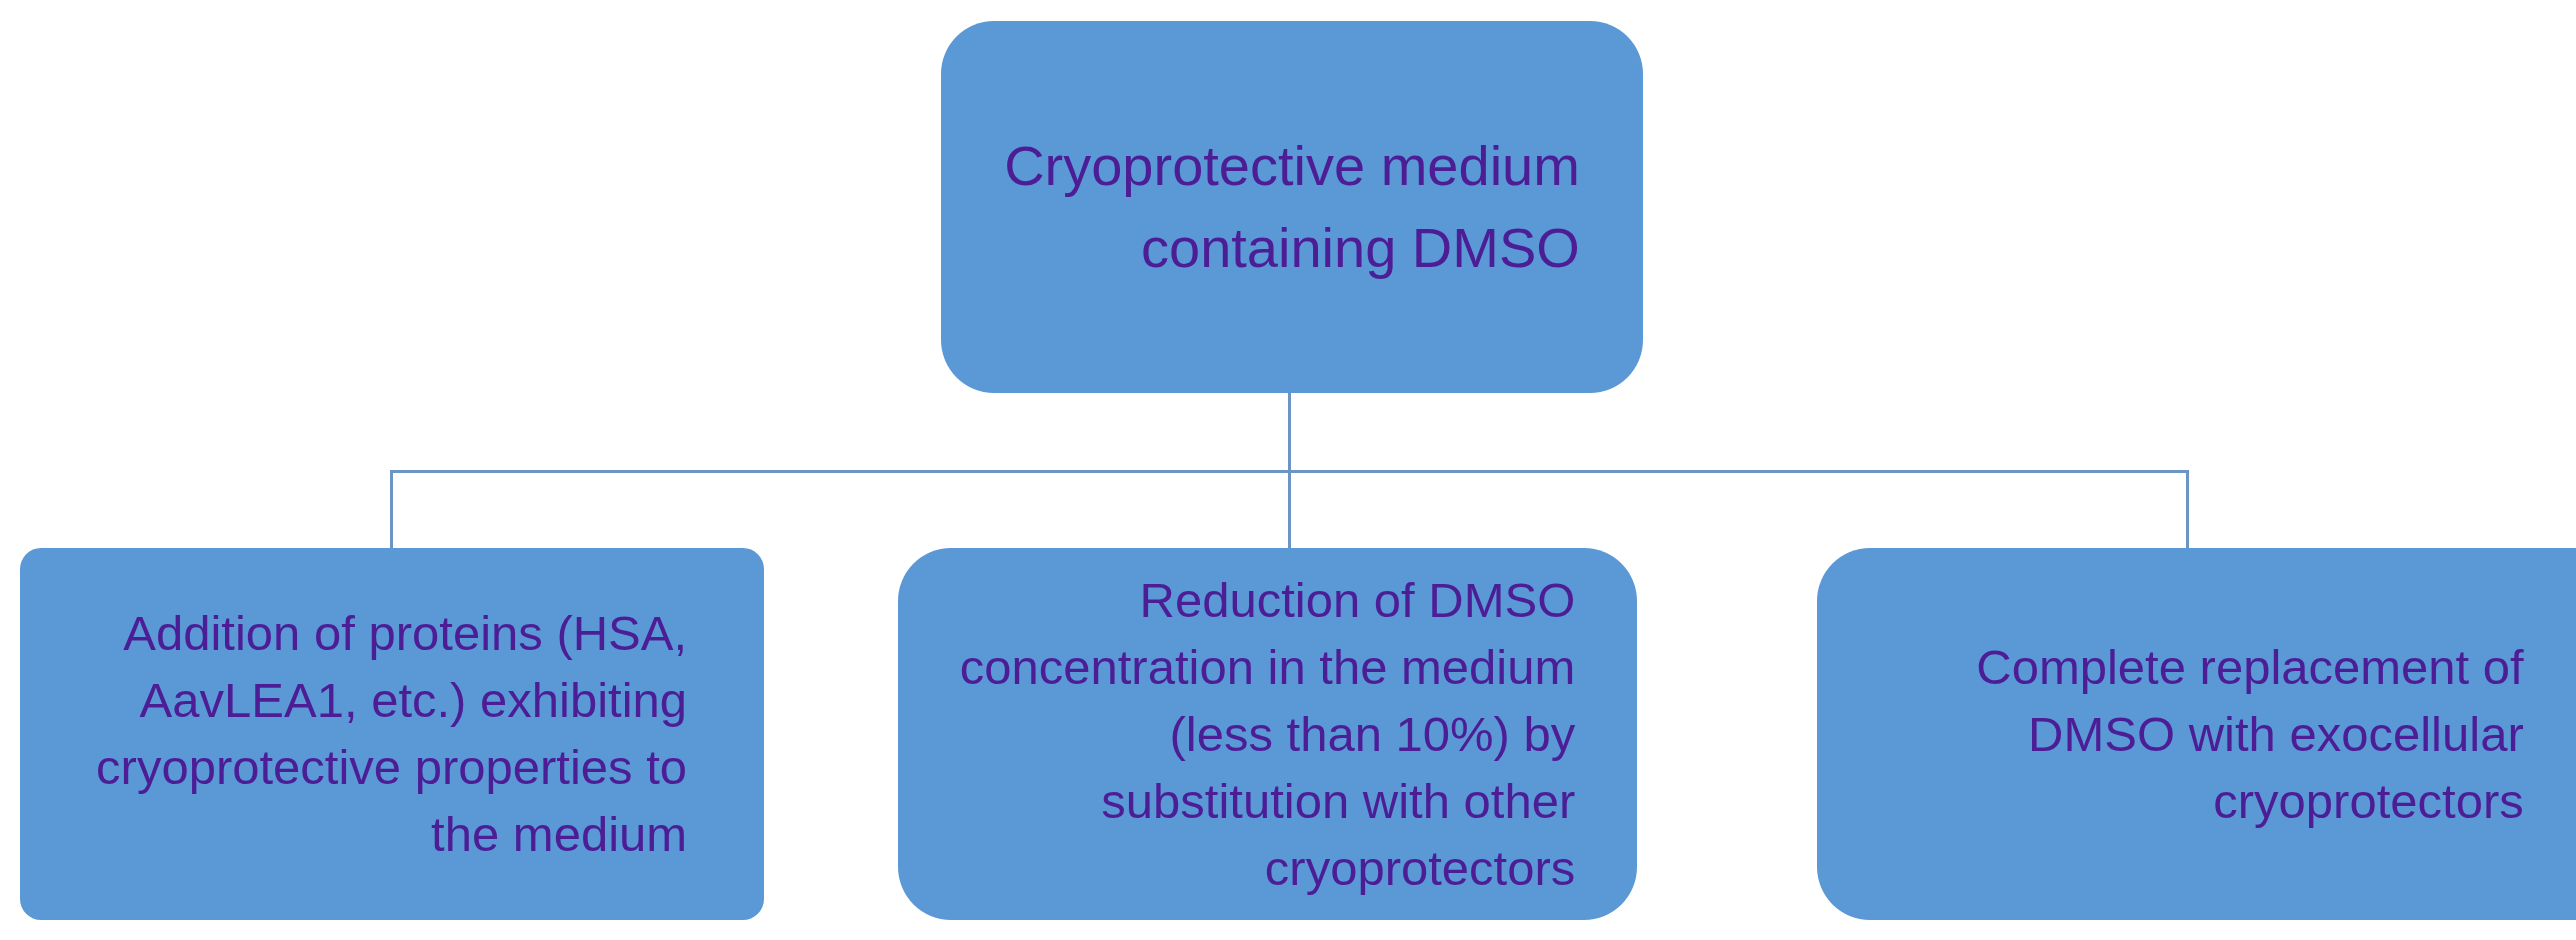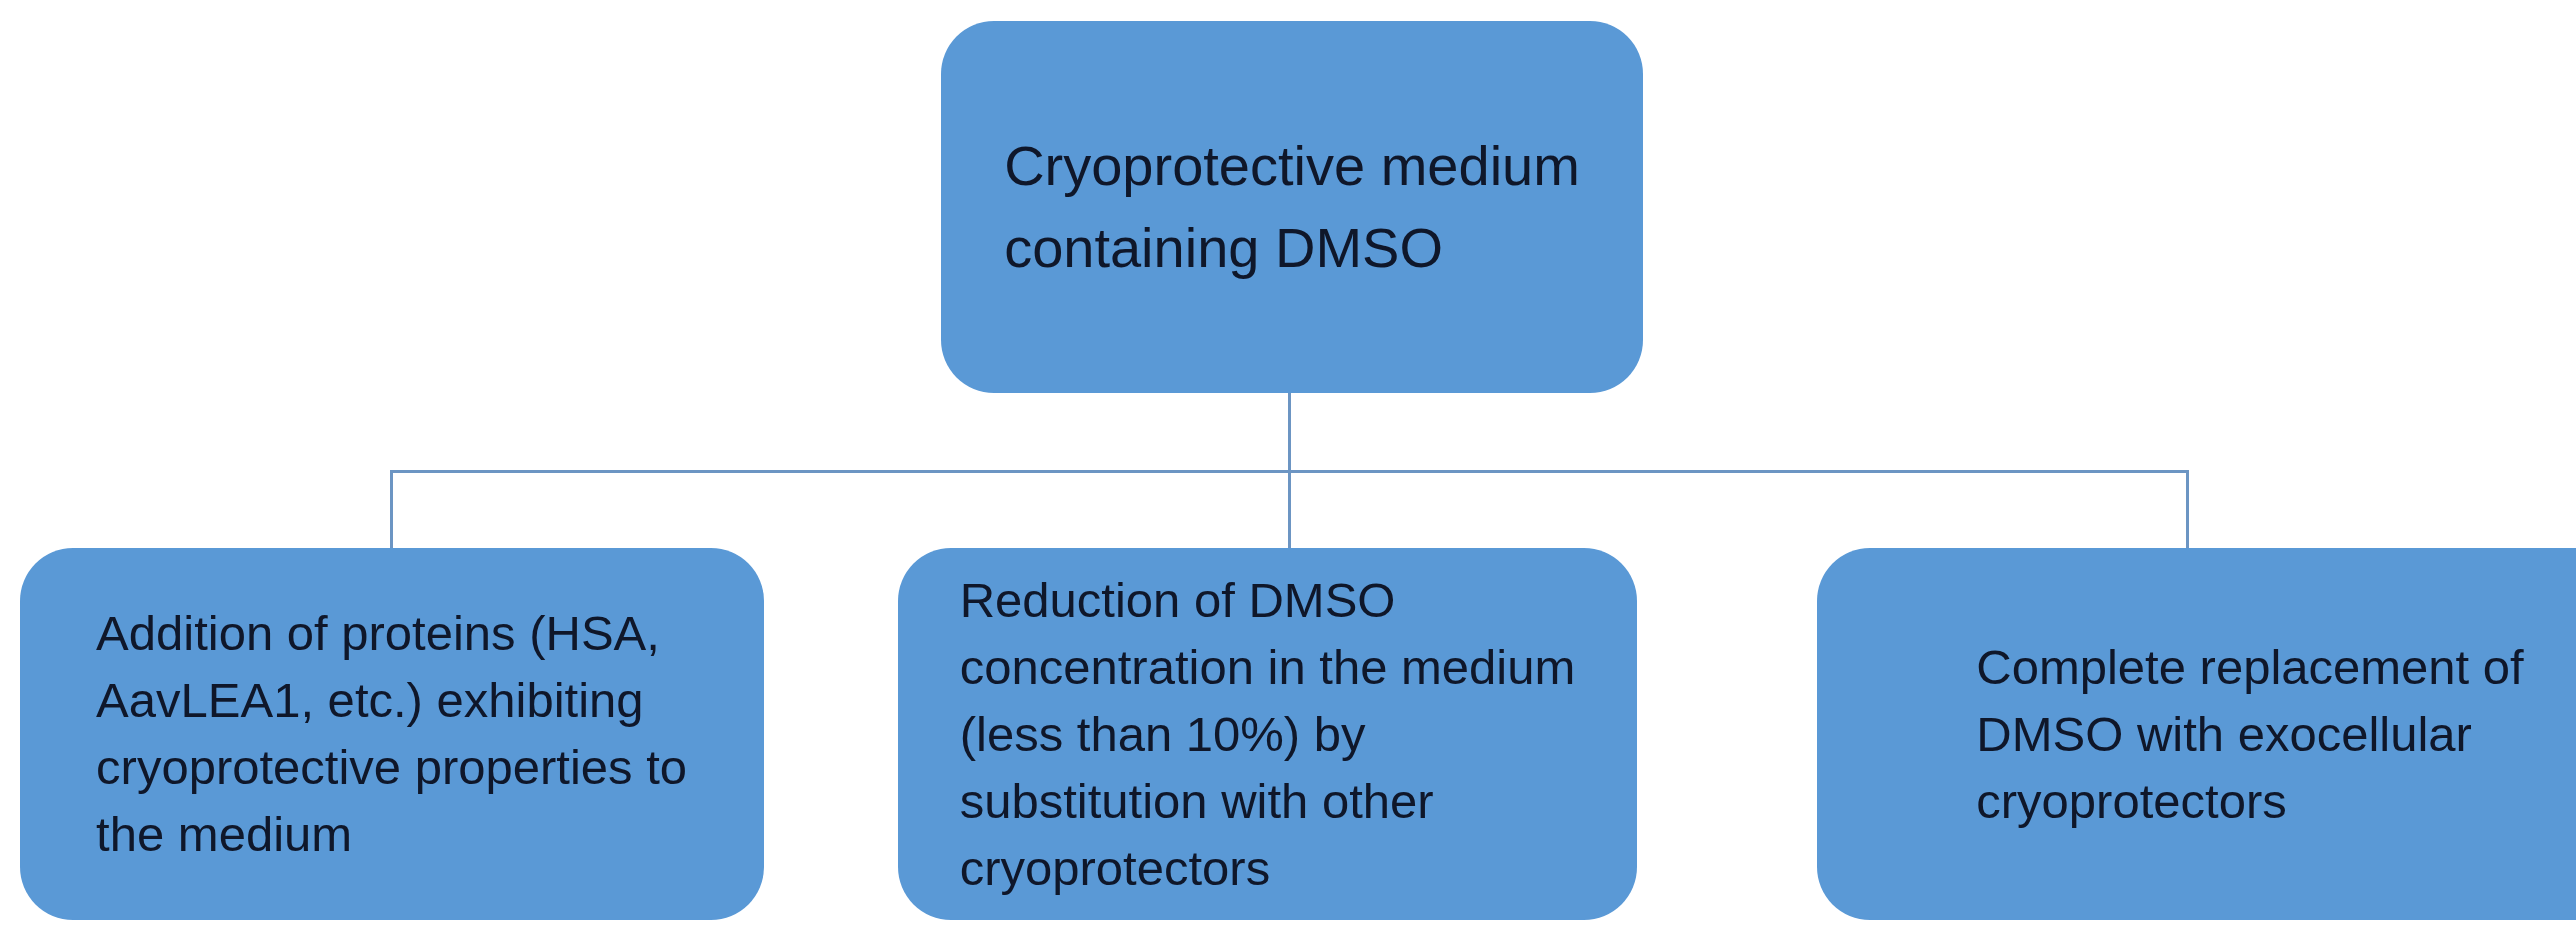--- a/index.html
+++ b/index.html
@@ -11,45 +11,45 @@
     position: relative;
     width: 2576px;
     height: 941px;
     background: #ffffff;
     font-family: "Liberation Sans", sans-serif;
     overflow: hidden;
   }
   .node {
     position: absolute;
     background: #5A99D6;
-    color: #0f172a;
+    color: #4c1d95;
     border-radius: 53px;
     display: flex;
     align-items: center;
     justify-content: center;
-    text-align: left;
+    text-align: right;
     white-space: pre-line;
     box-sizing: border-box;
   }
   .node.root {
     left: 941px;
     top: 20.5px;
     width: 702px;
     height: 372px;
     font-size: 56px;
     line-height: 82px;
   }
   .node.child {
     top: 548px;
     width: 744px;
     height: 372px;
     font-size: 49px;
     line-height: 67px;
   }
-  .node.child-1 { left: 19.6px; }
+  .node.child-1 { left: 19.6px; border-radius: 21px; }
   .node.child-2 { left: 898px; width: 739px; }
   .node.child-3 { left: 1817px; width: 866px; }
   .connector {
     position: absolute;
     background: #6C95C3;
   }
   .conn-root-stem  { left: 1288px; top: 393px; width: 2.5px;    height: 156px; }
   .conn-horizontal { left: 390px;  top: 470px; width: 1799px; height: 2.5px;  }
   .conn-left-drop  { left: 390px;  top: 470px; width: 2.5px;    height: 79px; }
   .conn-right-drop { left: 2186px; top: 470px; width: 2.5px;    height: 79px; }

